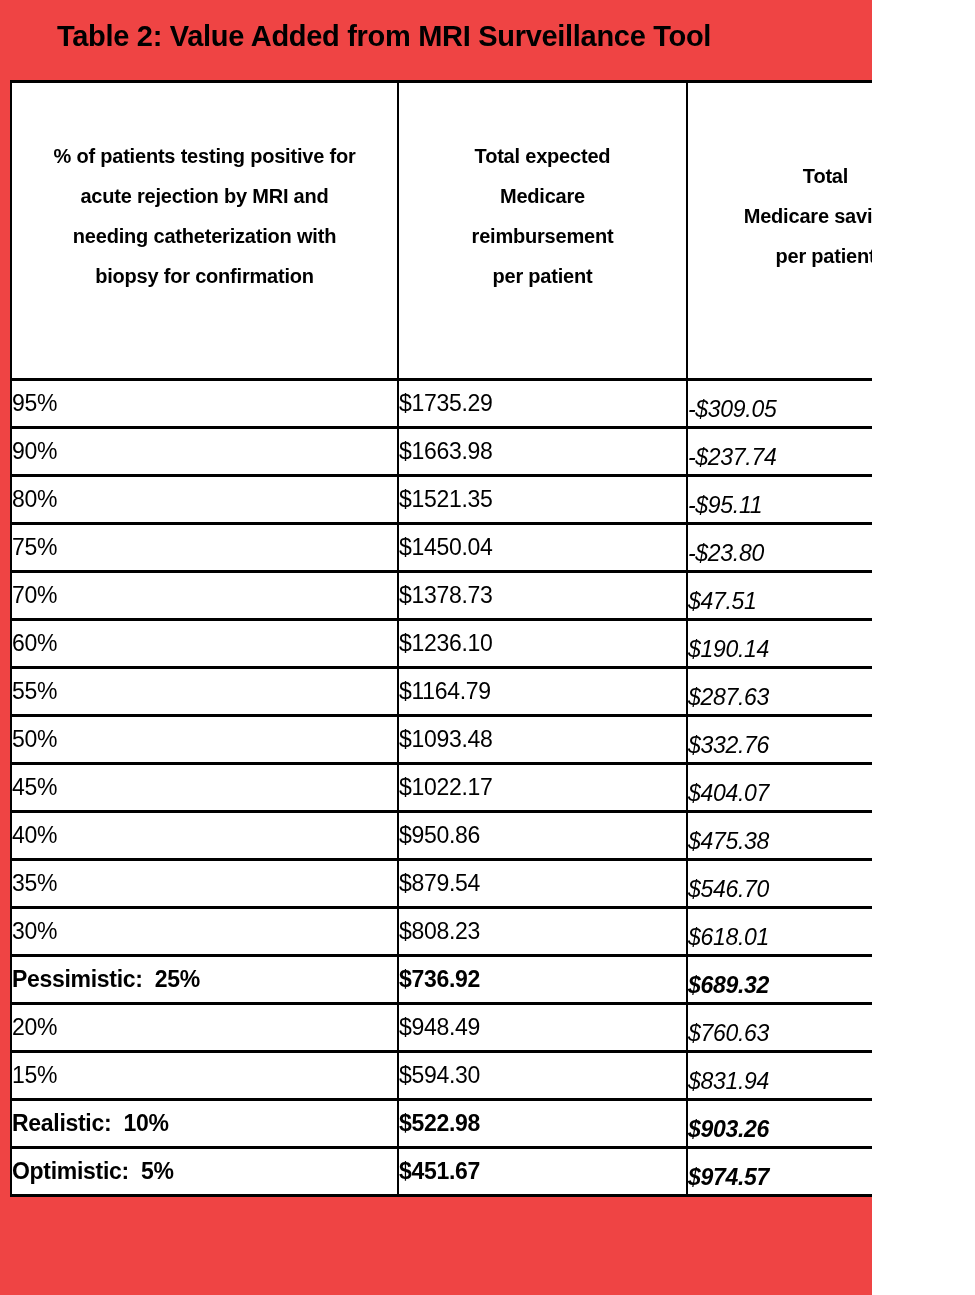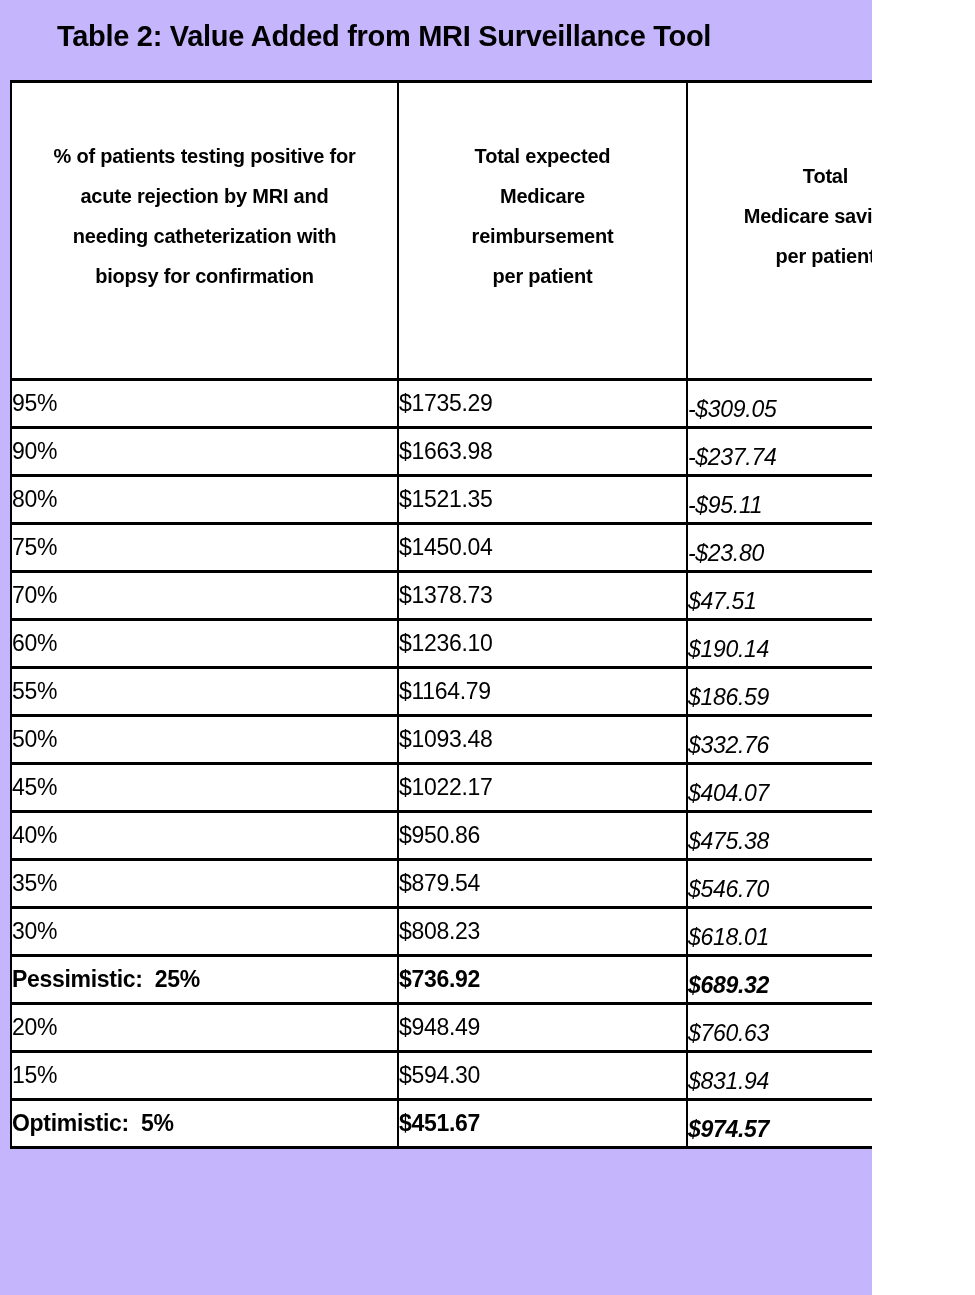--- a/index.html
+++ b/index.html
@@ -5,21 +5,21 @@
   * { box-sizing: border-box; margin: 0; padding: 0; }
   html, body {
     background: #ffffff;
     font-family: "Liberation Sans", sans-serif;
     color: #000000;
   }
   .page {
     position: relative;
     width: 872px;
     height: 1295px;
-    background: #c4b5fd;
+    background: #ef4444;
     overflow: hidden;
   }
   .doc-title {
     position: absolute;
     left: 57px;
     top: 20px;
     font-size: 29px;
     font-weight: bold;
     letter-spacing: -0.3px;
     white-space: nowrap;
@@ -133,21 +133,21 @@
       <td class="cell-save">$47.51</td>
     </tr>
         <tr>
       <td class="cell-pct">60%</td>
       <td class="cell-reimb">$1236.10</td>
       <td class="cell-save">$190.14</td>
     </tr>
         <tr>
       <td class="cell-pct">55%</td>
       <td class="cell-reimb">$1164.79</td>
-      <td class="cell-save">$186.59</td>
+      <td class="cell-save">$287.63</td>
     </tr>
         <tr>
       <td class="cell-pct">50%</td>
       <td class="cell-reimb">$1093.48</td>
       <td class="cell-save">$332.76</td>
     </tr>
         <tr>
       <td class="cell-pct">45%</td>
       <td class="cell-reimb">$1022.17</td>
       <td class="cell-save">$404.07</td>
@@ -176,20 +176,25 @@
       <td class="cell-pct">20%</td>
       <td class="cell-reimb">$948.49</td>
       <td class="cell-save">$760.63</td>
     </tr>
         <tr>
       <td class="cell-pct">15%</td>
       <td class="cell-reimb">$594.30</td>
       <td class="cell-save">$831.94</td>
     </tr>
         <tr class="emphasis">
+      <td class="cell-pct">Realistic:  10%</td>
+      <td class="cell-reimb">$522.98</td>
+      <td class="cell-save">$903.26</td>
+    </tr>
+        <tr class="emphasis">
       <td class="cell-pct">Optimistic:  5%</td>
       <td class="cell-reimb">$451.67</td>
       <td class="cell-save">$974.57</td>
     </tr>
       </tbody>
   </table>
 
 </div>
 
 </body></html>

